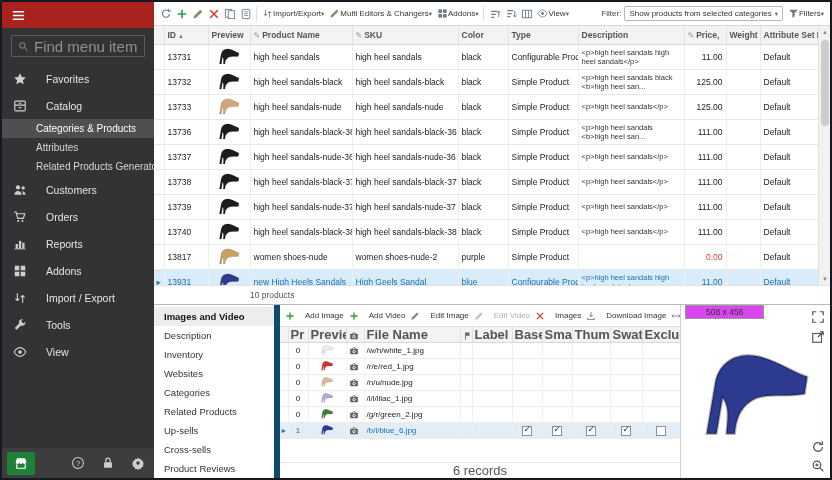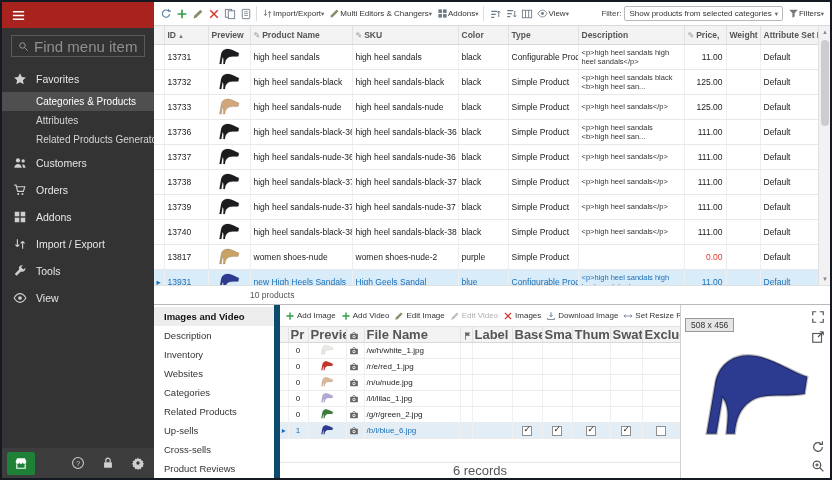--- a/index.html
+++ b/index.html
@@ -8,21 +8,21 @@
 
   
   .sidebar{width:152px;background:#333;display:flex;flex-direction:column;color:#dcdcdc;flex-shrink:0}
   .sb-top{height:26px;background:#a8231d;display:flex;align-items:center;padding-left:9px;flex-shrink:0}
   .sb-top .ii{color:#fff;width:15px;height:15px}
   .sb-search{height:22px;margin:7px 9px 5px;border:1px solid #5a5a5a;display:flex;align-items:center;gap:5px;padding:0 6px;flex-shrink:0}
   .sb-search .ii{color:#9a9a9a;width:11px;height:11px;flex-shrink:0}
   .sb-search input{flex:1;min-width:0;background:transparent;border:0;outline:0;color:#cfcfcf;font-size:15px;font-family:inherit}
   .sb-search input::placeholder{color:#8f8f8f}
   .sb-nav{flex:1;padding-top:3px;overflow:hidden}
-  .sb-item{height:27px;display:flex;align-items:center;gap:9px;padding-left:11px;font-size:10.5px;color:#e6e6e6;cursor:pointer}
+  .sb-item{height:27px;display:flex;align-items:center;gap:19px;padding-left:11px;font-size:10.5px;color:#e6e6e6;cursor:pointer}
   .sb-item .ii{width:14px;height:14px;color:#cfcfcf;flex-shrink:0}
   .sb-sub{height:19px;display:flex;align-items:center;padding-left:34px;font-size:10px;color:#d6d6d6;cursor:pointer;white-space:nowrap;overflow:hidden}
   .sb-sub.sel{background:#4f4f4f;color:#fff}
   .sb-bottom{height:30px;background:#3d3d3d;display:flex;align-items:center;gap:8px;padding:0 5px;flex-shrink:0}
   .sb-store{width:28px;height:23px;background:#1f8038;display:flex;align-items:center;justify-content:center;border-radius:2px;color:#fff;cursor:pointer}
   .sb-store .ii,.sbb .ii{width:14px;height:14px}
   .sb-sp{flex:1}
   .sbb{width:22px;height:22px;display:flex;align-items:center;justify-content:center;color:#cfcfcf;cursor:pointer}
 
   
@@ -65,37 +65,37 @@
   .vs-thumb{position:absolute;top:14px;left:2px;width:8px;height:86px;background:#cdcdcd;border-radius:4px;cursor:pointer}
   .grid-status{height:18px;display:flex;align-items:center;padding-left:96px;font-size:8.5px;color:#555;flex-shrink:0}
 
   
   .bottom{height:174px;display:flex;border-top:1px solid #b9b9b9;flex-shrink:0}
   .tabs{width:126px;border-right:6px solid #0c4a6e;padding-top:2px;flex-shrink:0;overflow:hidden}
   .tab{height:19px;display:flex;align-items:center;padding-left:10px;font-size:9.5px;color:#333;cursor:pointer;white-space:nowrap;overflow:hidden}
   .tab.sel{font-weight:bold;color:#111;background:#ededed}
   .imgpanel{width:400px;display:flex;flex-direction:column;flex-shrink:0;min-width:0}
   .img-toolbar{height:22px;display:flex;align-items:center;gap:5px;padding:0 5px;font-size:8px;color:#333;border-bottom:1px solid #e3e3e3;white-space:nowrap;overflow:hidden;flex-shrink:0}
-  .ibtn{display:flex;align-items:center;gap:2px;cursor:pointer;flex-shrink:0}
+  .ibtn{display:flex;align-items:center;gap:10px;cursor:pointer;flex-shrink:0}
   .ibtn.dis{color:#b0b0b0}
   .ibtn.dis .ii{color:#c0c0c0 !important}
   .ibtn .ii{width:10px;height:10px;color:#6d7a87}
   table.igrid{border-collapse:collapse;table-layout:fixed;width:400px}
   .igrid th{height:15px;background:#f3f3f3;border-right:1px solid #e2e2e2;border-bottom:1px solid #d8d8d8;font-size:13px;color:#555;text-align:left;padding:0 2px;overflow:hidden;white-space:nowrap;font-weight:bold}
   .igrid td{height:16px;border-right:1px solid #f0f0f0;border-bottom:1px solid #ececec;font-size:8px;color:#222;padding:0 2px;overflow:hidden;white-space:nowrap}
   .igrid tr.sel td{background:#e2edf6}
   .hic{width:10px;height:10px;color:#666;display:inline-flex;vertical-align:middle}
   .img-status{margin-top:auto;height:16px;display:flex;align-items:center;justify-content:center;font-size:13px;color:#555;border-top:1px solid #e6e6e6;flex-shrink:0}
   .cb{display:inline-block;width:10px;height:10px;border:1px solid #8f8f8f;background:#fff;position:relative;vertical-align:middle;cursor:pointer}
   .cb.on::after{content:"\2713";position:absolute;left:0.5px;top:-2.5px;font-size:9px;color:#2d2d2d}
   .cbcell{text-align:center}
 
   
   .preview{flex:1;position:relative;border-left:1px solid #cfcfcf;background:#fff;overflow:hidden}
-  .pv-size{position:absolute;top:13px;left:4px;border:1px solid #9a9a9a;background:#e5e5e5;font-size:8.5px;color:#333;padding:1px 5px;z-index:2}
+  .pv-size{position:absolute;top:0;left:4px;border:1px solid #9a9a9a;background:#d946ef;font-size:8.5px;color:#333;padding:1px 20px;z-index:2}
   .pv-ic{position:absolute;width:14px;height:14px;color:#555;cursor:pointer;z-index:2}
   .pv-ic svg{width:100%;height:100%}
   #pv-expand{top:5px;right:5px}
   #pv-ext{top:25px;right:5px}
   #pv-rotate{bottom:24px;right:5px}
   #pv-zoom{bottom:5px;right:5px}
   .pv-img{position:absolute;inset:0;display:flex;align-items:center;justify-content:center}
 </style>
 </head>
 <body>
@@ -121,20 +121,29 @@
     </div>
     <nav class="sb-nav" id="sb-nav">
         <div class="sb-item">
           <span class="ii">
             <svg viewBox="0 0 16 16" aria-hidden="true">
               <path d="M8 1.3l2.1 4.4 4.6.6-3.4 3.2.9 4.6L8 11.8l-4.2 2.3.9-4.6L1.3 6.3l4.6-.6z" fill="currentColor"></path>
             </svg>
           </span>
           <span>Favorites</span>
         </div>
+        <div class="sb-item">
+          <span class="ii">
+            <svg viewBox="0 0 16 16" aria-hidden="true">
+              <rect x="2" y="2.5" width="12" height="11" rx="1" fill="none" stroke="currentColor" stroke-width="1.3"></rect>
+              <path d="M2 7h12M6.5 4.8h3M6.5 9.8h3" stroke="currentColor" stroke-width="1.3" fill="none"></path>
+            </svg>
+          </span>
+          <span>Catalog</span>
+        </div>
         <div class="sb-sub sel">Categories &amp; Products</div>
         <div class="sb-sub">Attributes</div>
         <div class="sb-sub">Related Products Generator</div>
         <div class="sb-item">
           <span class="ii">
             <svg viewBox="0 0 16 16" aria-hidden="true">
               <circle cx="5.7" cy="5" r="2.4" fill="currentColor"></circle>
               <path d="M1.5 13.5c.2-2.8 2-4.3 4.2-4.3s4 1.5 4.2 4.3z" fill="currentColor"></path>
               <circle cx="11.6" cy="5.6" r="1.9" fill="currentColor"></circle>
               <path d="M10.8 9.4c2 .3 3.4 1.6 3.6 4.1h-3.2z" fill="currentColor"></path>
@@ -144,20 +153,31 @@
         </div>
         <div class="sb-item">
           <span class="ii">
             <svg viewBox="0 0 16 16" aria-hidden="true">
               <path d="M1.5 2.5h2l1.8 7h6.5l1.7-5.2H4.2" fill="none" stroke="currentColor" stroke-width="1.3"></path>
               <circle cx="6" cy="12.5" r="1.2" fill="currentColor"></circle>
               <circle cx="10.8" cy="12.5" r="1.2" fill="currentColor"></circle>
             </svg>
           </span>
           <span>Orders</span>
+        </div>
+        <div class="sb-item">
+          <span class="ii">
+            <svg viewBox="0 0 16 16" aria-hidden="true">
+              <path d="M2 13.5h12" stroke="currentColor" stroke-width="1.2"></path>
+              <rect x="3" y="8" width="2.6" height="5" fill="currentColor"></rect>
+              <rect x="6.8" y="4.5" width="2.6" height="8.5" fill="currentColor"></rect>
+              <rect x="10.6" y="6.5" width="2.6" height="6.5" fill="currentColor"></rect>
+            </svg>
+          </span>
+          <span>Reports</span>
         </div>
         <div class="sb-item">
           <span class="ii">
             <svg viewBox="0 0 16 16" aria-hidden="true">
               <rect x="2" y="2" width="5.2" height="5.2" fill="currentColor"></rect>
               <rect x="8.8" y="2" width="5.2" height="5.2" fill="currentColor"></rect>
               <rect x="2" y="8.8" width="5.2" height="5.2" fill="currentColor"></rect>
               <rect x="8.8" y="8.8" width="5.2" height="5.2" fill="currentColor"></rect>
             </svg>
           </span>

